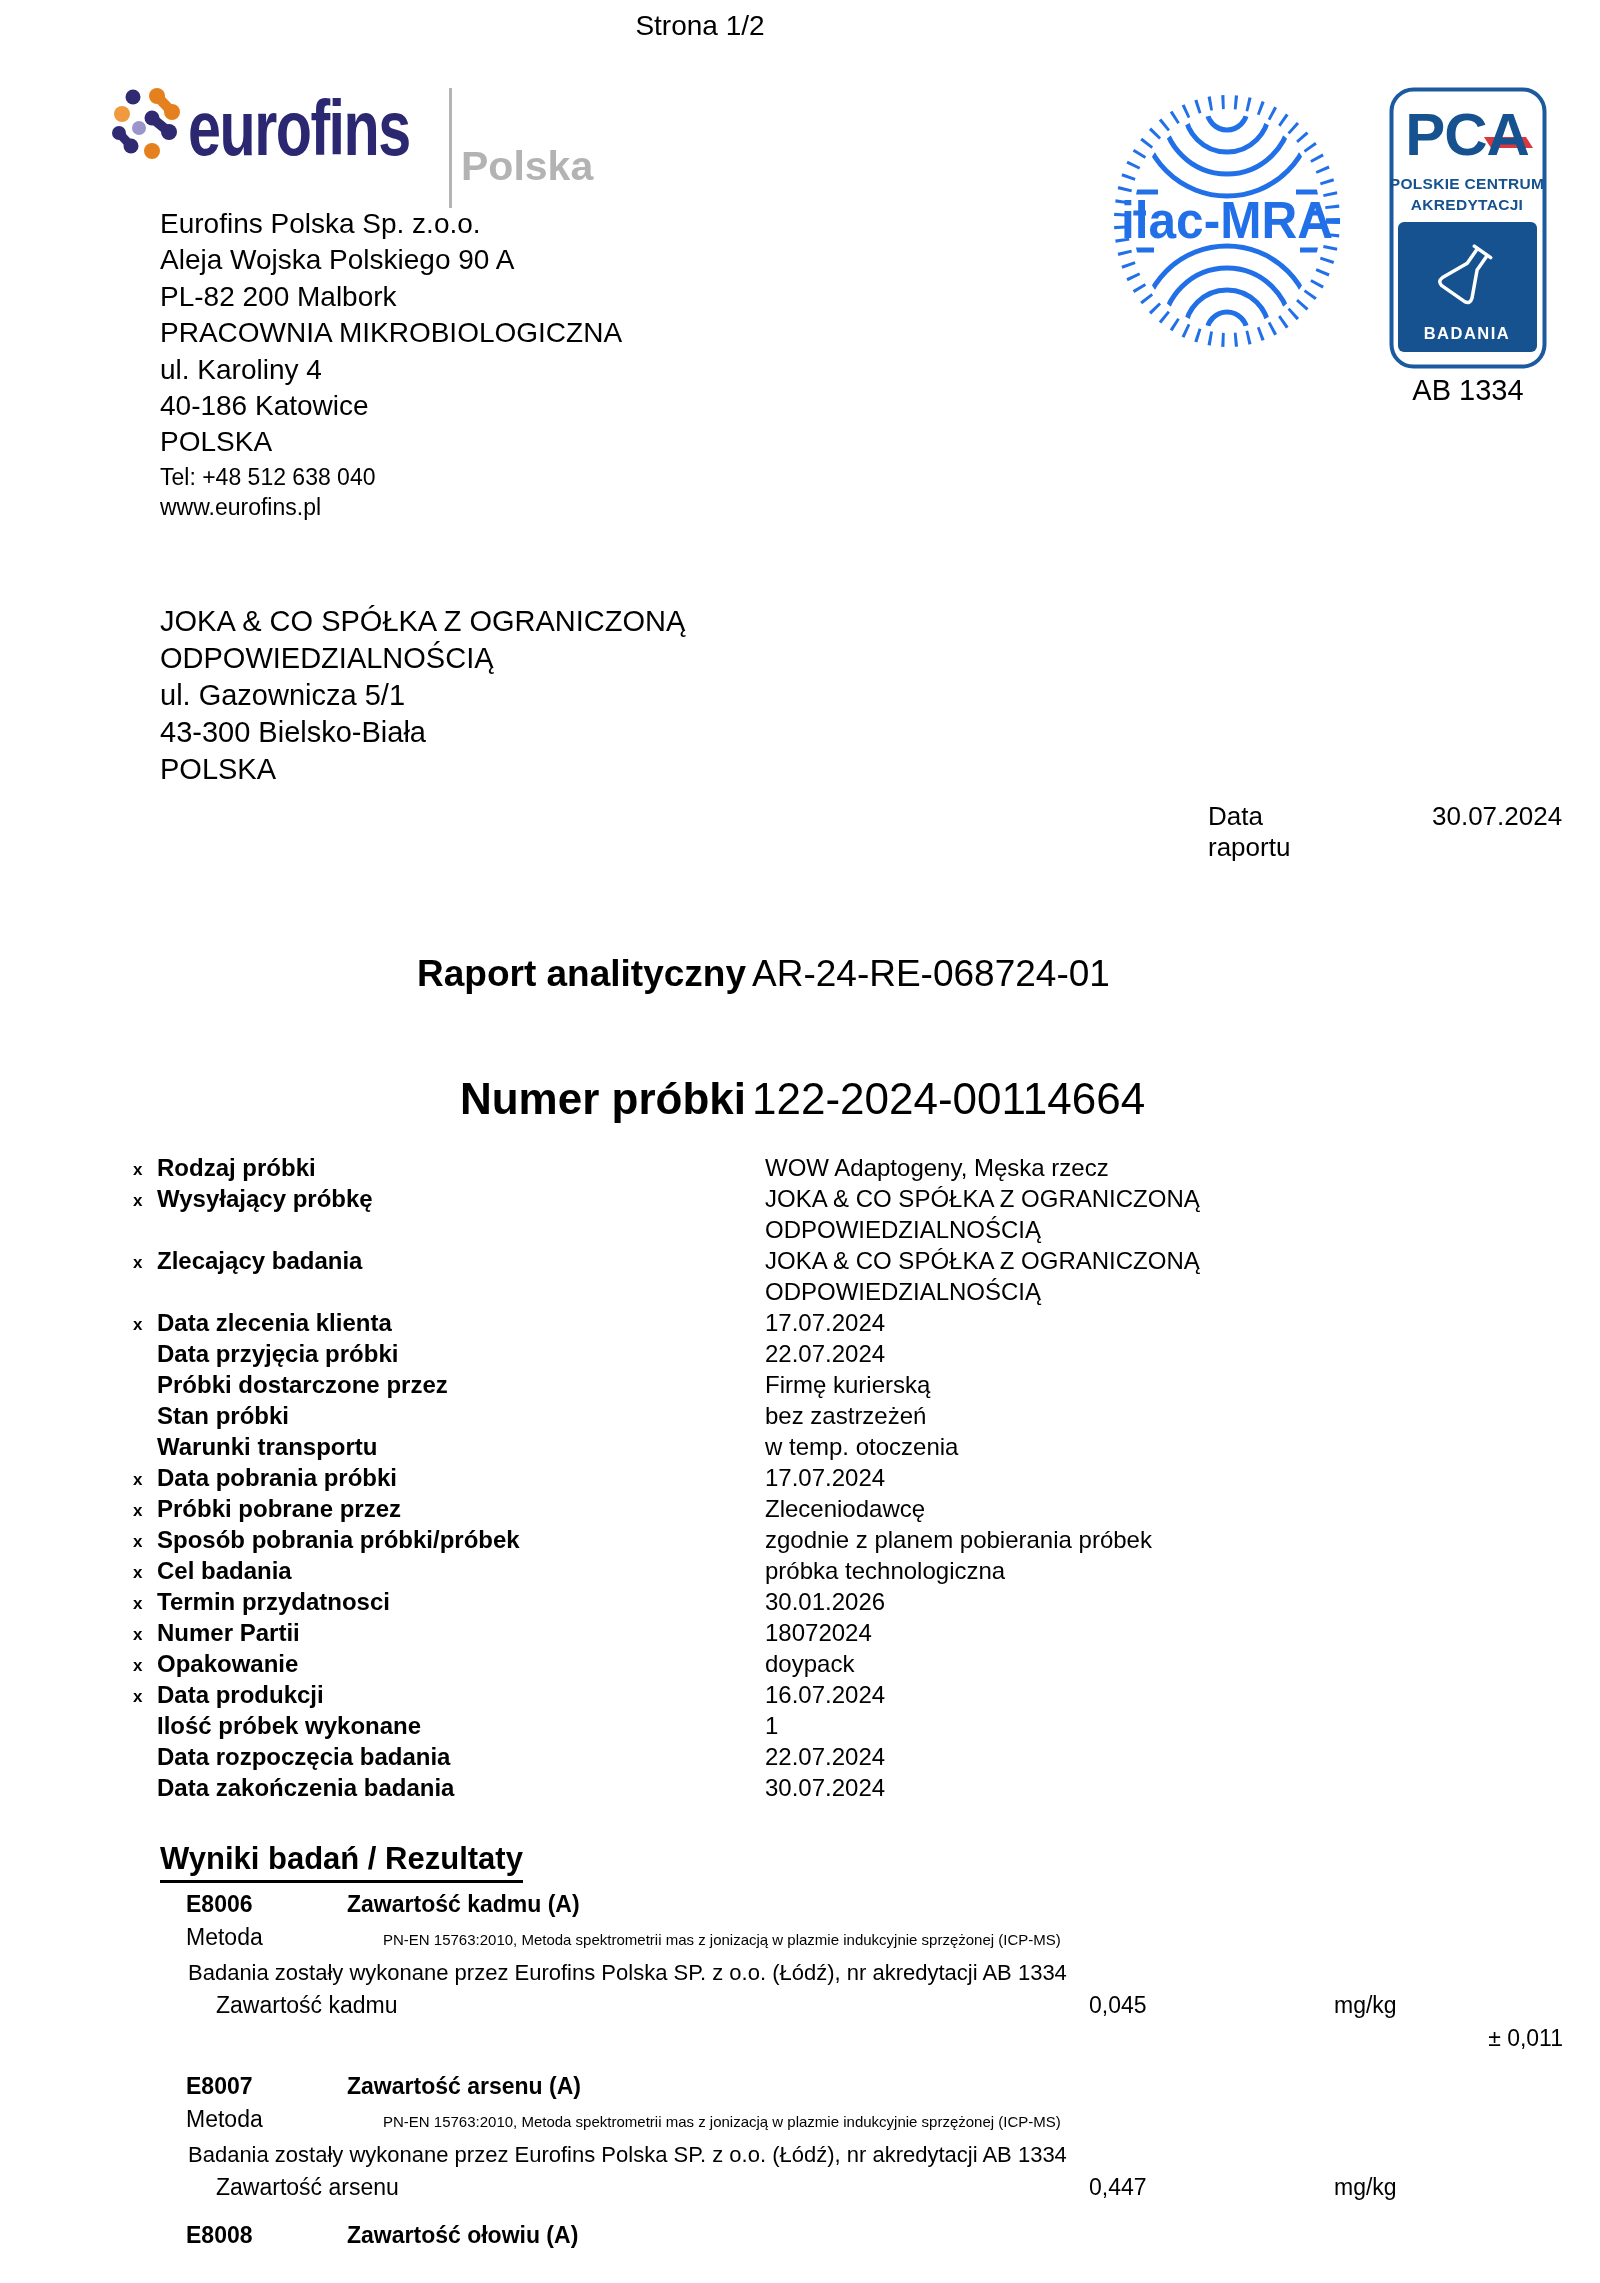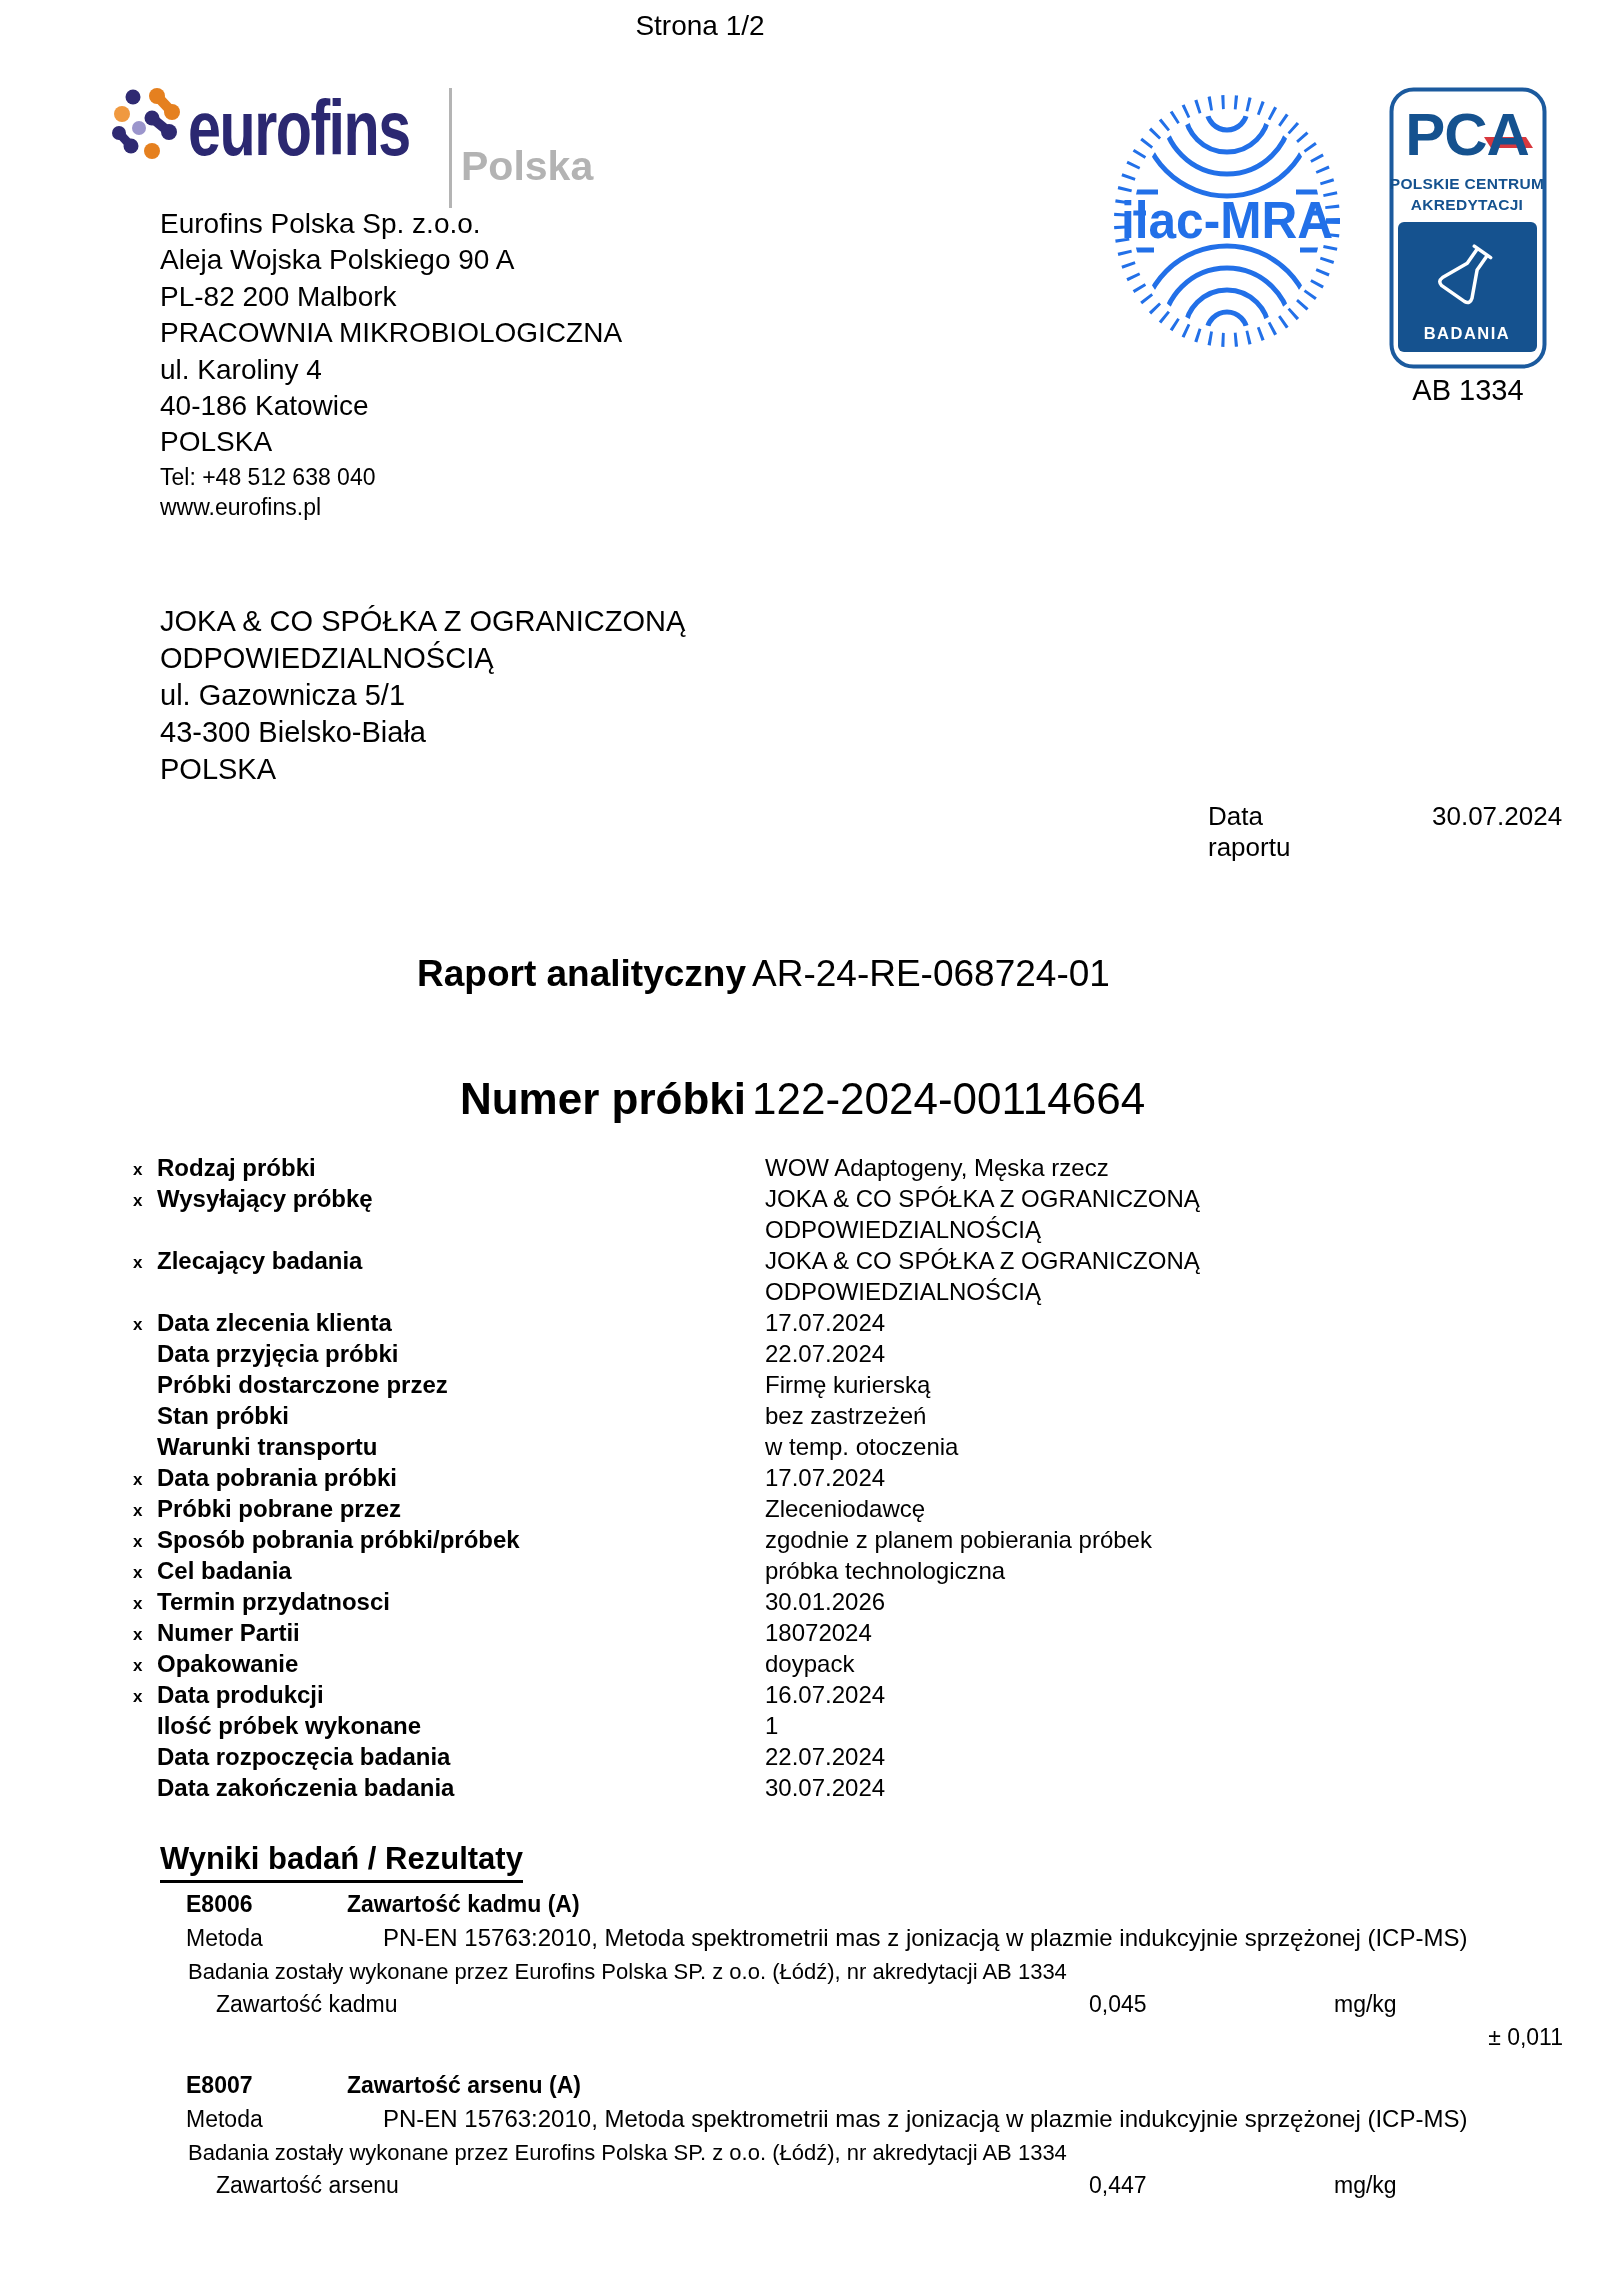--- a/index.html
+++ b/index.html
@@ -54,21 +54,21 @@
   .results-heading {
     left:160px; top:1841px; font-size:31px; font-weight:bold; line-height:36px;
     border-bottom:3px solid #000; padding-bottom:3px;
   }
   .results { left:0; top:1888px; width:1600px; font-size:23px; line-height:33px; }
   .result-block { margin-bottom:15px; }
   .r-row1 { padding-left:186px; font-weight:bold; }
   .r-code { display:inline-block; width:161px; }
   .r-row2 { padding-left:186px; }
   .r-mlabel { display:inline-block; width:197px; }
-  .r-method { font-size:24px; }
+  .r-method { font-size:15px; }
   .r-row3 { padding-left:188px; font-size:22px; }
   .r-row4 { position:relative; padding-left:216px; }
   .r-val { position:absolute; left:1089px;text-align:right; }
   .r-unit { position:absolute; left:1334px; }
   .r-row5 { width:1563px; text-align:right; }
 </style>
 </head>
 <body>
 
 <div class="page">
@@ -198,15 +198,18 @@
         <div class="r-row3">Badania zostały wykonane przez Eurofins Polska SP. z o.o. (Łódź), nr akredytacji AB 1334</div>
         <div class="r-row4"><span class="r-param">Zawartość kadmu</span><span class="r-val">0,045</span><span class="r-unit">mg/kg</span></div>
         <div class="r-row5">± 0,011</div>
       </div>
       <div class="result-block">
         <div class="r-row1"><span class="r-code">E8007</span><span class="r-name">Zawartość arsenu (A)</span></div>
         <div class="r-row2"><span class="r-mlabel">Metoda</span><span class="r-method">PN-EN 15763:2010, Metoda spektrometrii mas z jonizacją w plazmie indukcyjnie sprzężonej (ICP-MS)</span></div>
         <div class="r-row3">Badania zostały wykonane przez Eurofins Polska SP. z o.o. (Łódź), nr akredytacji AB 1334</div>
         <div class="r-row4"><span class="r-param">Zawartość arsenu</span><span class="r-val">0,447</span><span class="r-unit">mg/kg</span></div>
       </div>
+      <div class="result-block">
+        <div class="r-row1"><span class="r-code">E8008</span><span class="r-name">Zawartość ołowiu (A)</span></div>
+      </div>
     </div>
 
 </div>
 
 </body></html>

